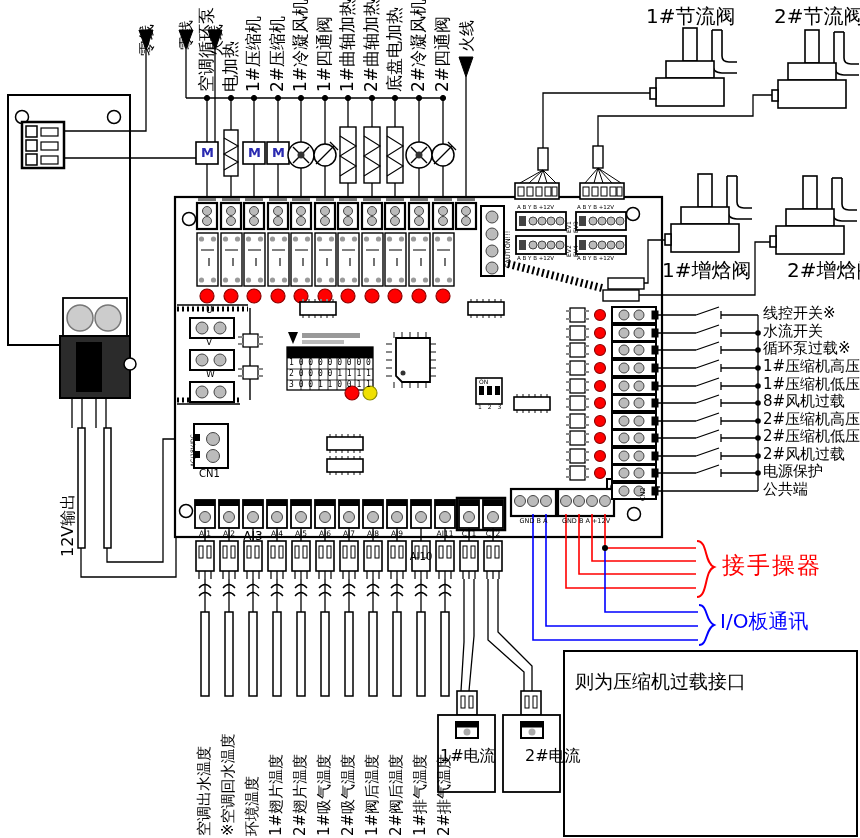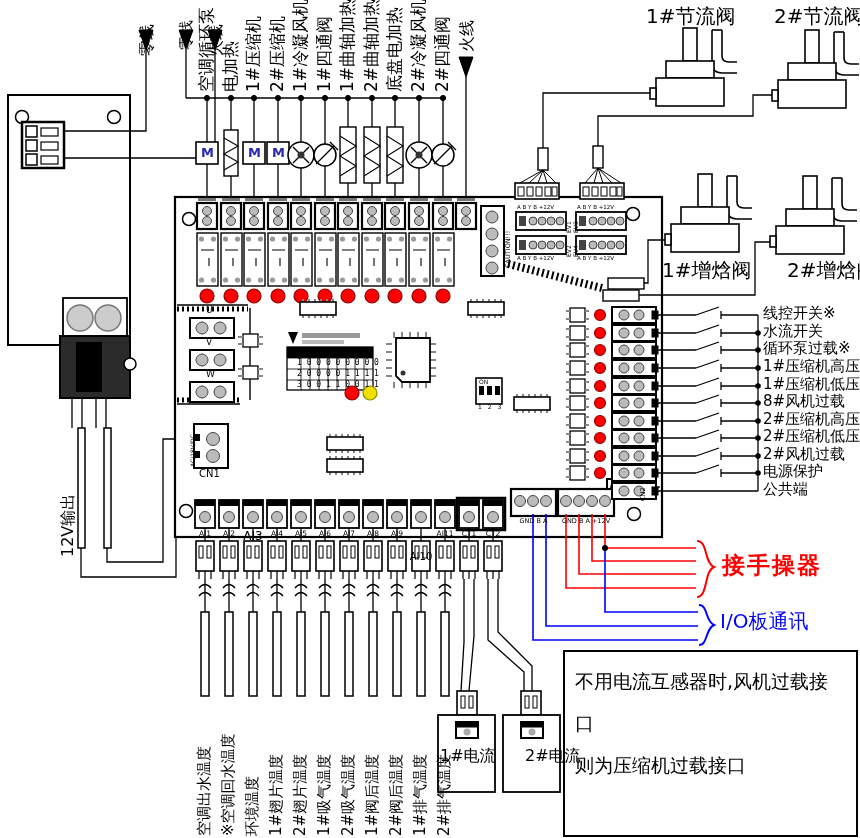--- a/index.html
+++ b/index.html
@@ -2,23 +2,23 @@
 <html><head>
 <meta charset="utf-8">
 <style>
   html,body{margin:0;padding:0;background:#fff;}
   .stage{position:relative;width:860px;height:838px;background:#fff;overflow:hidden;
          font-family:"DejaVu Sans","Liberation Sans",sans-serif;color:#000;}
   svg{position:absolute;left:0;top:0;}
   .lab{position:absolute;white-space:nowrap;line-height:1.05;color:#000;}
   .v{transform:rotate(-90deg);transform-origin:0 0;}
   .ctr{text-align:center;}
-  .red{color:#ff0000;font-weight:bold;}
+  .red{color:#ff0000;}
   .blue{color:#0000ff;}
-  .mono{font-family:"DejaVu Sans Mono","Liberation Mono",monospace;margin-left:8px;}
+  .mono{font-family:"DejaVu Sans Mono","Liberation Mono",monospace;}
   .notebox{position:absolute;left:563px;top:650px;width:271px;height:167px;
            border:2px solid #000;padding:8px 10px;font-size:19px;line-height:42px;}
 </style>
 </head>
 <body>
 
 <div class="stage">
 
 <svg width="860" height="838" viewBox="0 0 860 838">
 <defs>
@@ -572,17 +572,16 @@
 <div class="lab v" style="left:389px;top:836px;font-size:15px">2#阀后温度</div>
 <div class="lab v" style="left:413px;top:836px;font-size:15px">1#排气温度</div>
 <div class="lab v" style="left:437px;top:836px;font-size:15px">2#排气温度</div>
 
 <div class="lab ctr" style="left:440px;top:748px;width:54px;font-size:16px">1#电流</div>
 <div class="lab ctr" style="left:525px;top:748px;width:44px;font-size:16px">2#电流</div>
 
 <div class="lab v" style="left:60px;top:557px;font-size:16px">12V输出</div>
 
 <div class="notebox">
-  <div>不用电流互感器时,风机过载接口</div>
   <div>则为压缩机过载接口</div>
 </div>
 
 </div>
 
 </body></html>

